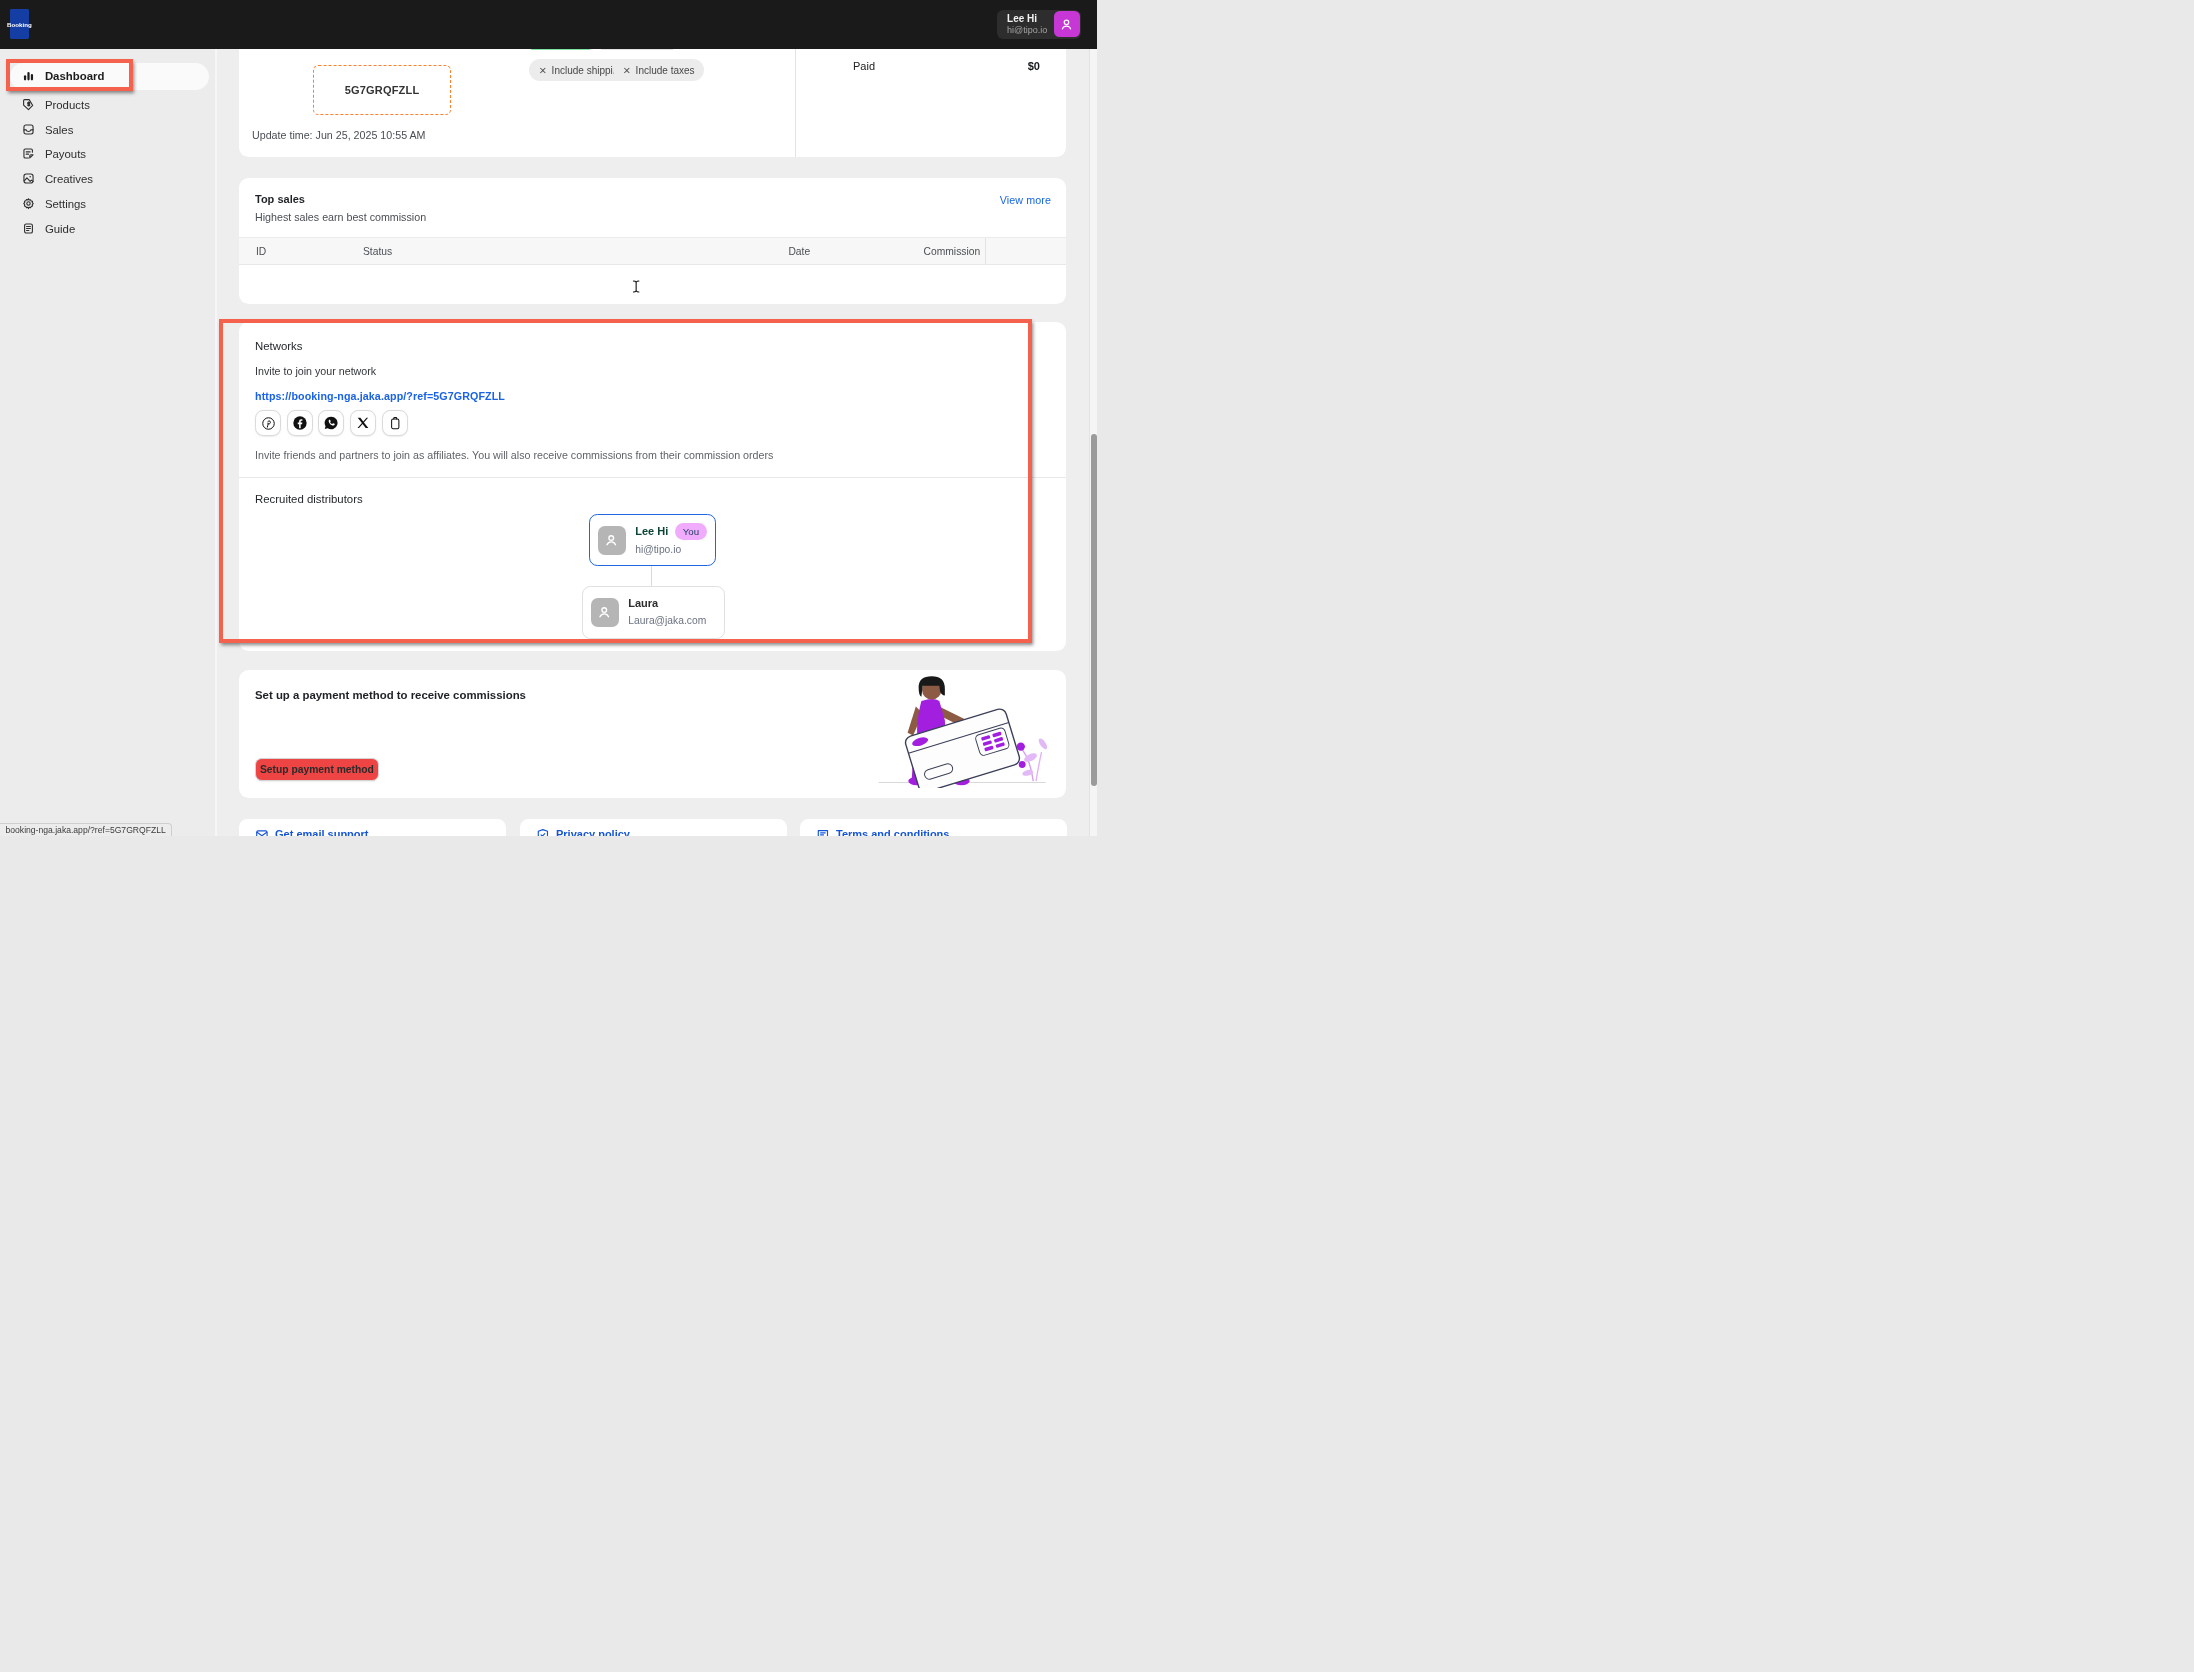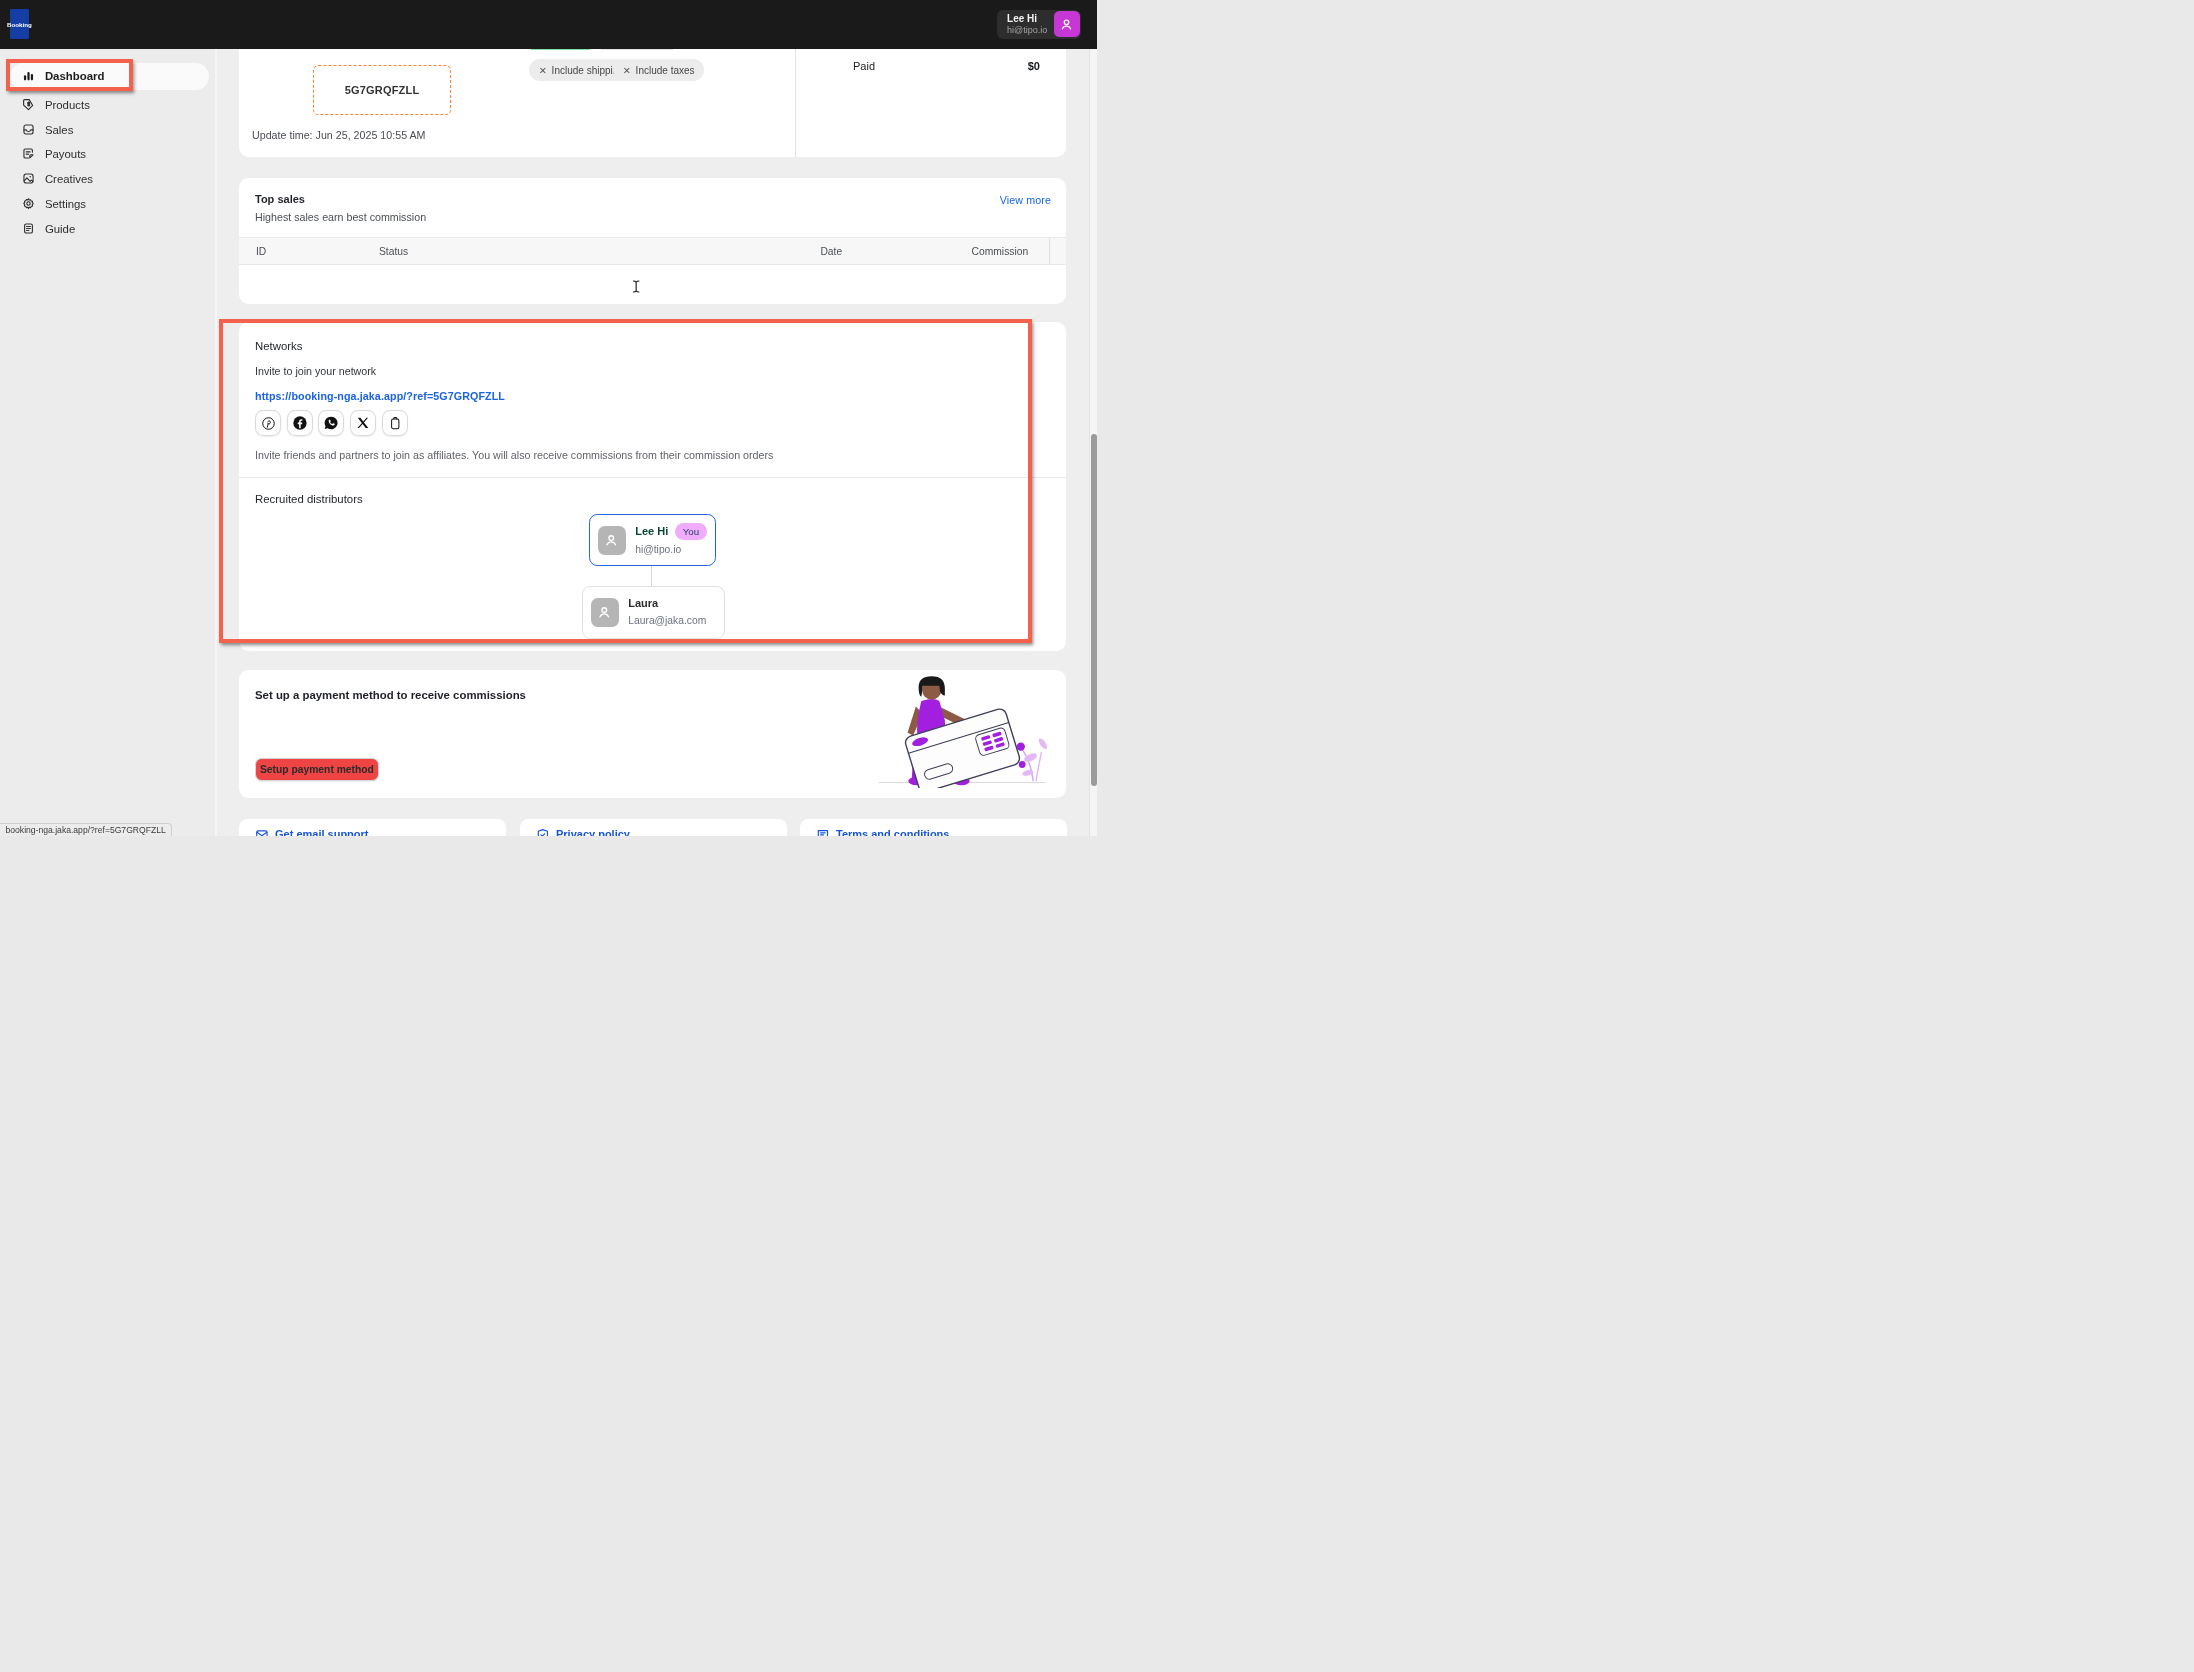--- a/index.html
+++ b/index.html
@@ -210,21 +210,21 @@
     <div style="position:absolute; right:26px; top:81px; font-size:11px; font-weight:bold; color:#15181c;">$0</div>
   </div>
 
   <div class="card" style="left:239px; top:178px; width:827px; height:126px;">
     <div style="position:absolute; left:16px; top:15px; font-size:11px; font-weight:bold; color:#1f2227;">Top sales</div>
     <div style="position:absolute; left:16px; top:33px; font-size:10.7px; color:#4a4e54;">Highest sales earn best commission</div>
     <div style="position:absolute; right:15px; top:16px; font-size:10.7px;">
       <span class="link" style="font-weight:normal; color:#1766e8;">View more</span>
     </div>
 
-    <div class="ts-grid thead" style="position:absolute; left:0; top:59px; width:100%;gap:16px;">
+    <div class="ts-grid thead" style="position:absolute; left:0; top:59px; width:100%;">
       <div style="padding-left:17px;">ID</div>
       <div style="padding-left:17px;">Status</div>
       <div class="cell-r">Date</div>
       <div class="cell-r">Commission</div>
       <div class="acell"></div>
     </div>
 
 
     <svg class="cursor-ibeam" style="left:393px; top:102px;" width="8.3" height="13" viewBox="0 0 12 19">
       <path d="M2 1.5c2 0 3.2.6 4 1.6C6.8 2.1 8 1.5 10 1.5M6 3.1v12.8M2 17.5c2 0 3.2-.6 4-1.6.8 1 2 1.6 4 1.6" fill="none" stroke="#111" stroke-width="1.6" stroke-linecap="round"></path>

